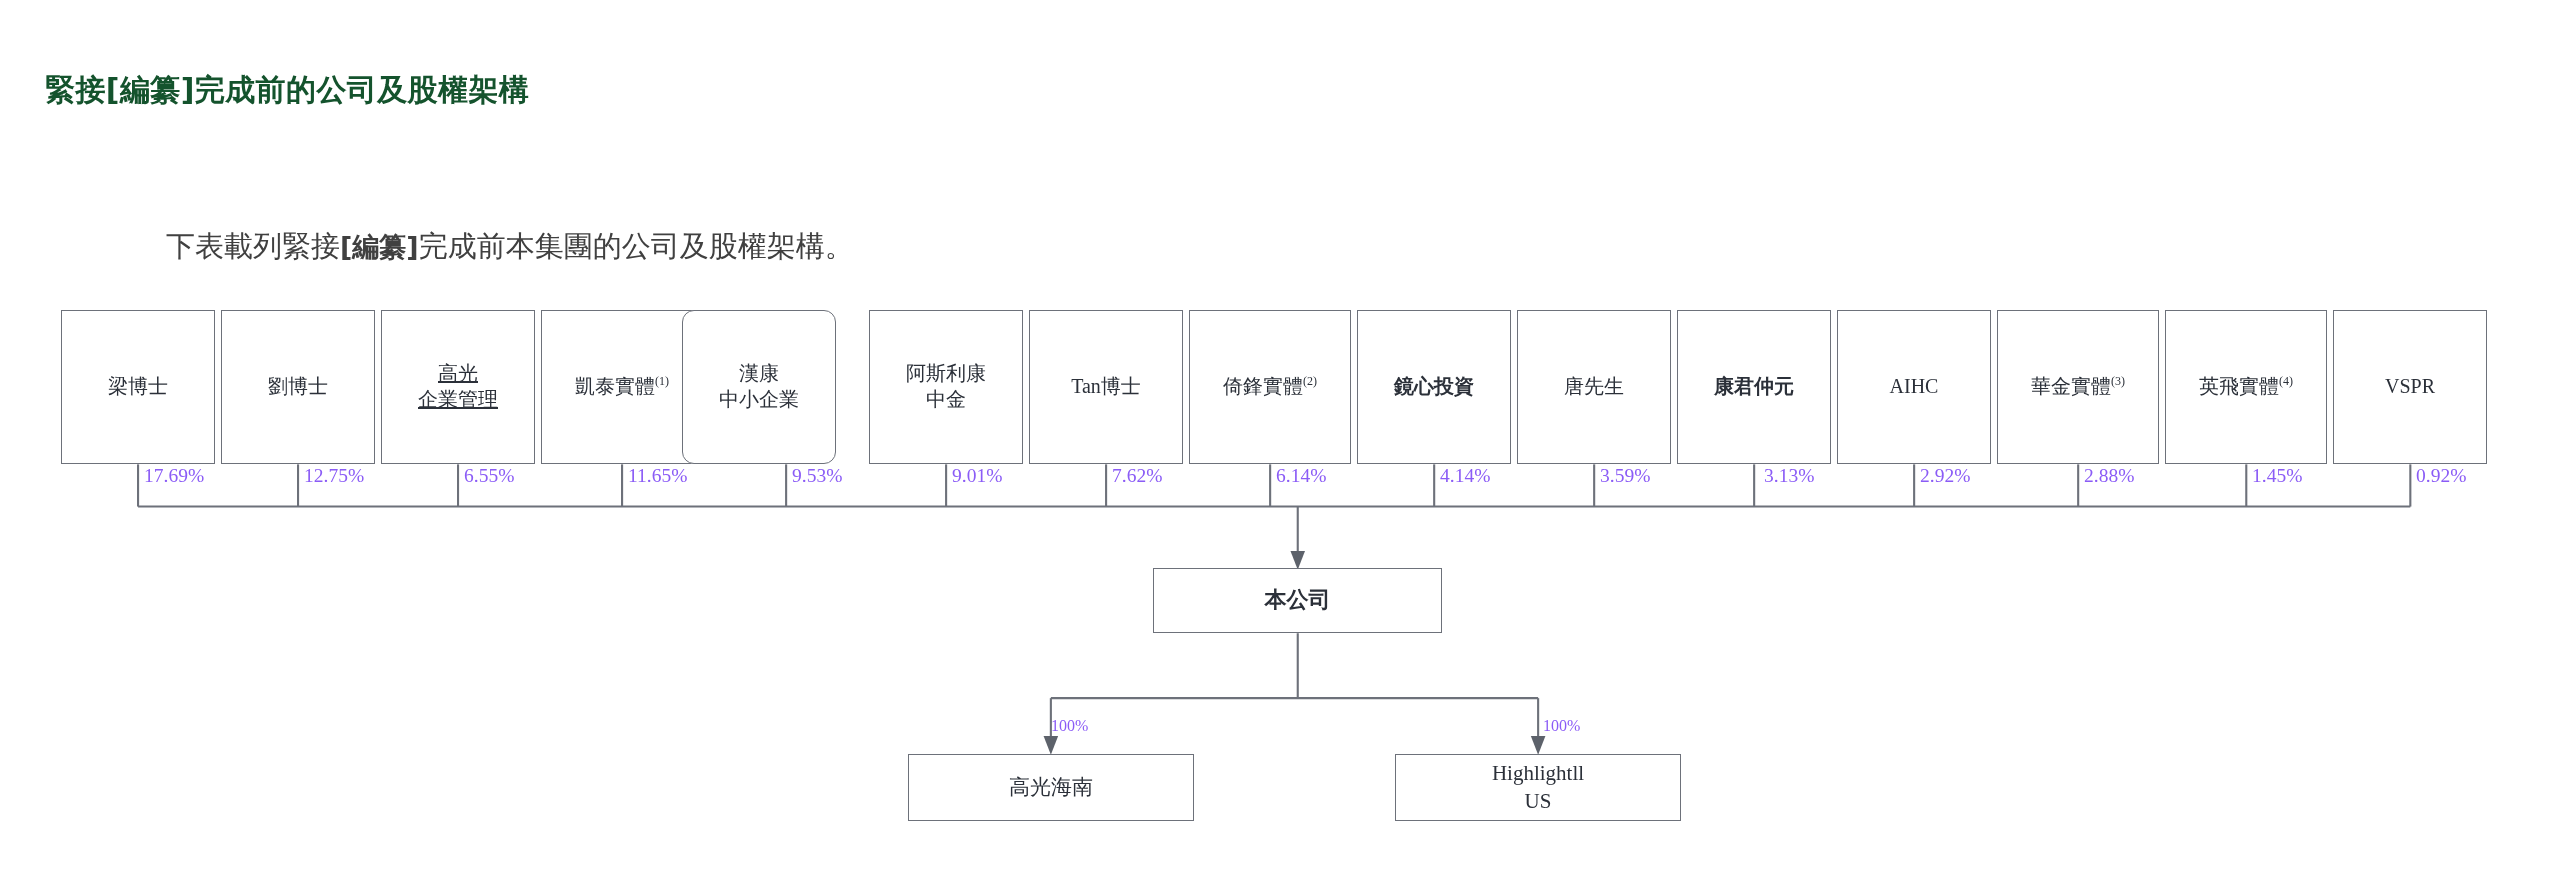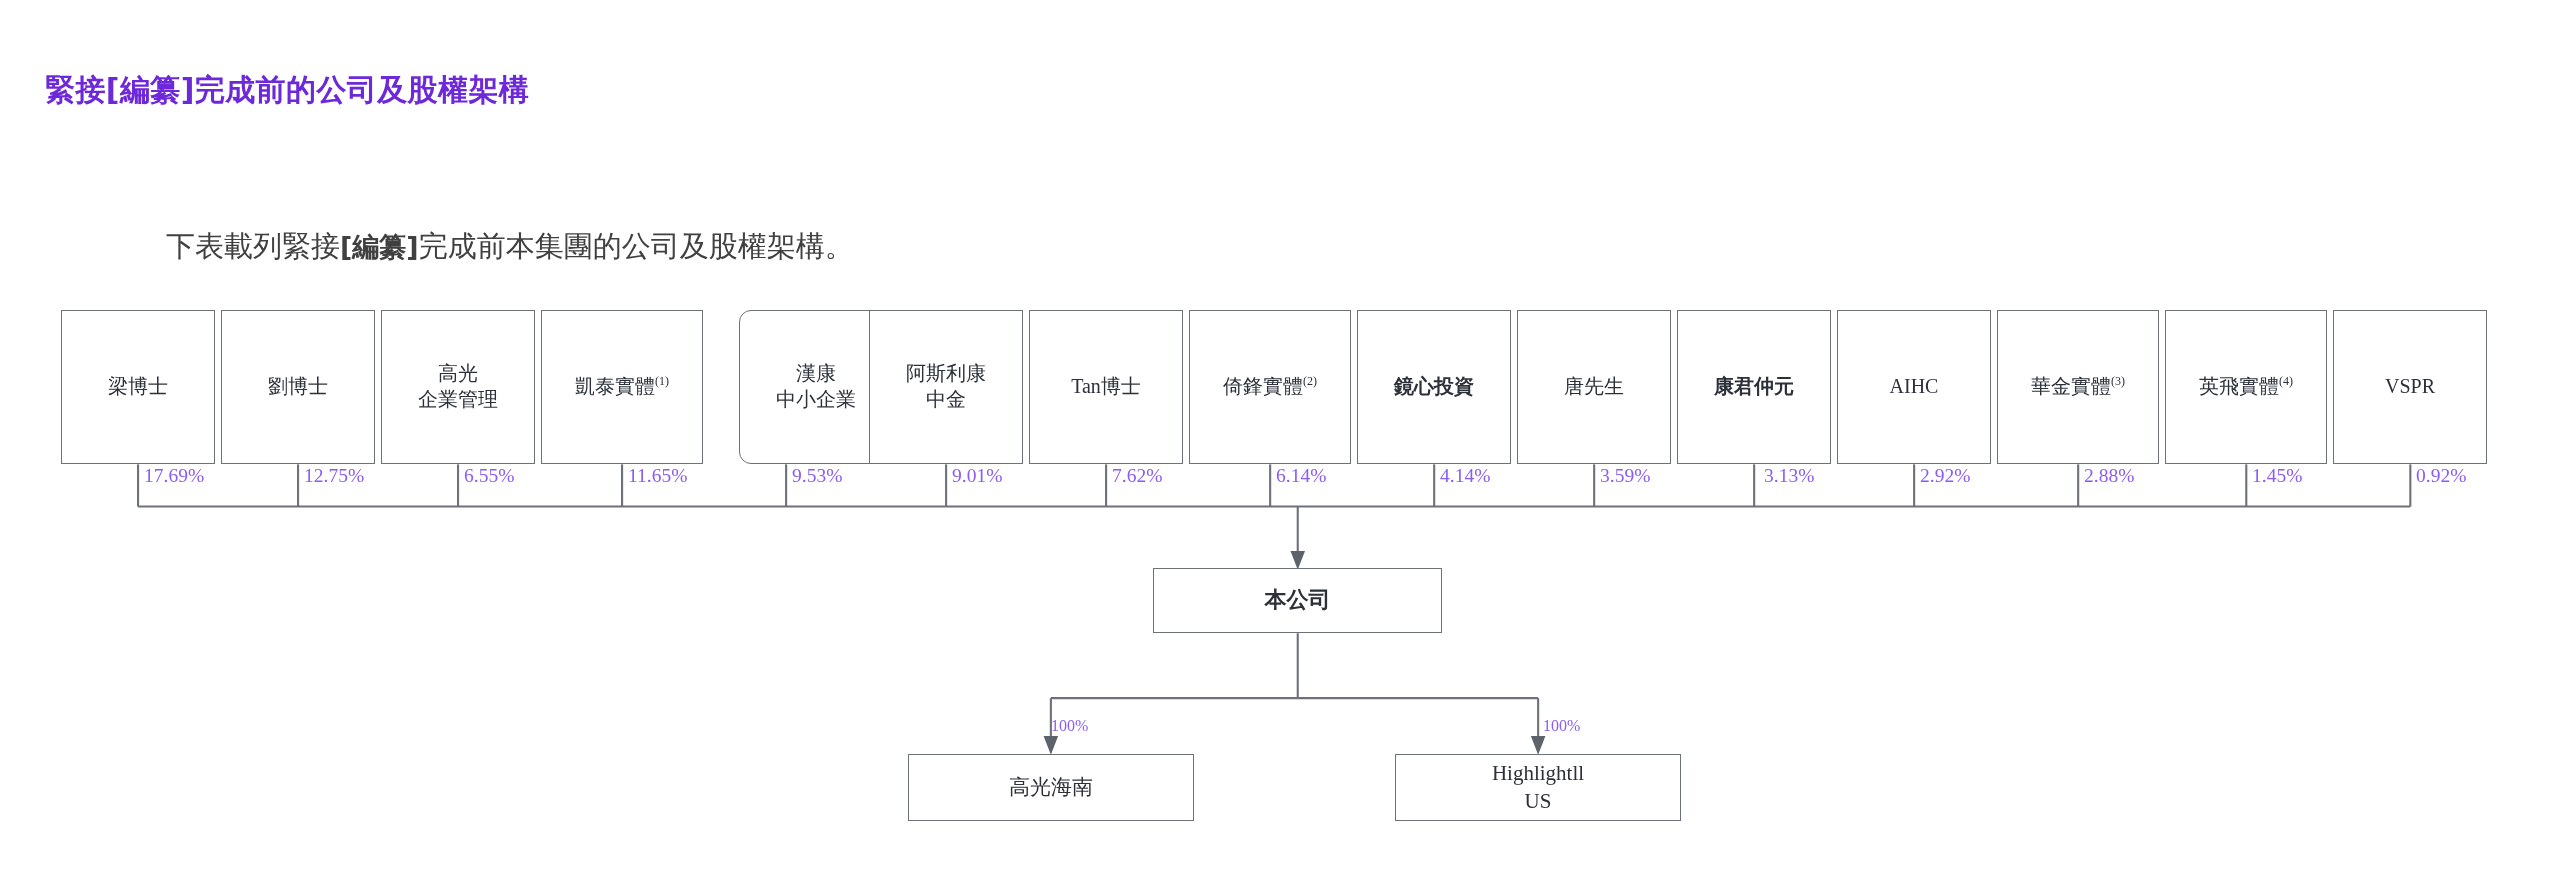--- a/index.html
+++ b/index.html
@@ -19,21 +19,21 @@
 
   
   #page-title {
     position: absolute;
     left: 45px;
     top: 50px;
     font-family: "DejaVu Sans", "Liberation Sans", sans-serif;
     font-weight: bold;
     font-size: 30px;
     letter-spacing: 0.4px;
-    color: #6d28d9;
+    color: #14532d;
     white-space: nowrap;
   }
   #intro-paragraph {
     position: absolute;
     left: 166px;
     top: 198px;
     font-size: 29px;
     color: #404040;
     white-space: nowrap;
   }
@@ -157,28 +157,28 @@
       </g>
   </svg>
 
   <div id="shareholder-boxes">
       <div class="node-box shareholder-box" id="shareholder-box-0" style="left: 61px; width: 154px;">
         <span class="label-inner">梁博士</span>
       </div>
       <div class="node-box shareholder-box" id="shareholder-box-1" style="left: 221px; width: 154px;">
         <span class="label-inner">劉博士</span>
       </div>
-      <div class="node-box shareholder-box" id="shareholder-box-2" style="left: 381px; width: 154px;">
+      <div class="node-box shareholder-box" id="shareholder-box-2" style="left: 381px; width: 154px; text-decoration: underline;">
         <span class="label-inner">高光
 企業管理</span>
       </div>
       <div class="node-box shareholder-box" id="shareholder-box-3" style="left: 541px; width: 162px;">
         <span class="label-inner">凱泰實體<sup>(1)</sup></span>
       </div>
-      <div class="node-box shareholder-box" id="shareholder-box-4" style="left: 739px; width: 154px; border-radius: 12px;">
+      <div class="node-box shareholder-box" id="shareholder-box-4" style="left: 682px; width: 154px; border-radius: 12px;">
         <span class="label-inner">漢康
 中小企業</span>
       </div>
       <div class="node-box shareholder-box" id="shareholder-box-5" style="left: 869px; width: 154px;">
         <span class="label-inner">阿斯利康
 中金</span>
       </div>
       <div class="node-box shareholder-box" id="shareholder-box-6" style="left: 1029px; width: 154px;">
         <span class="label-inner">Tan博士</span>
       </div>

